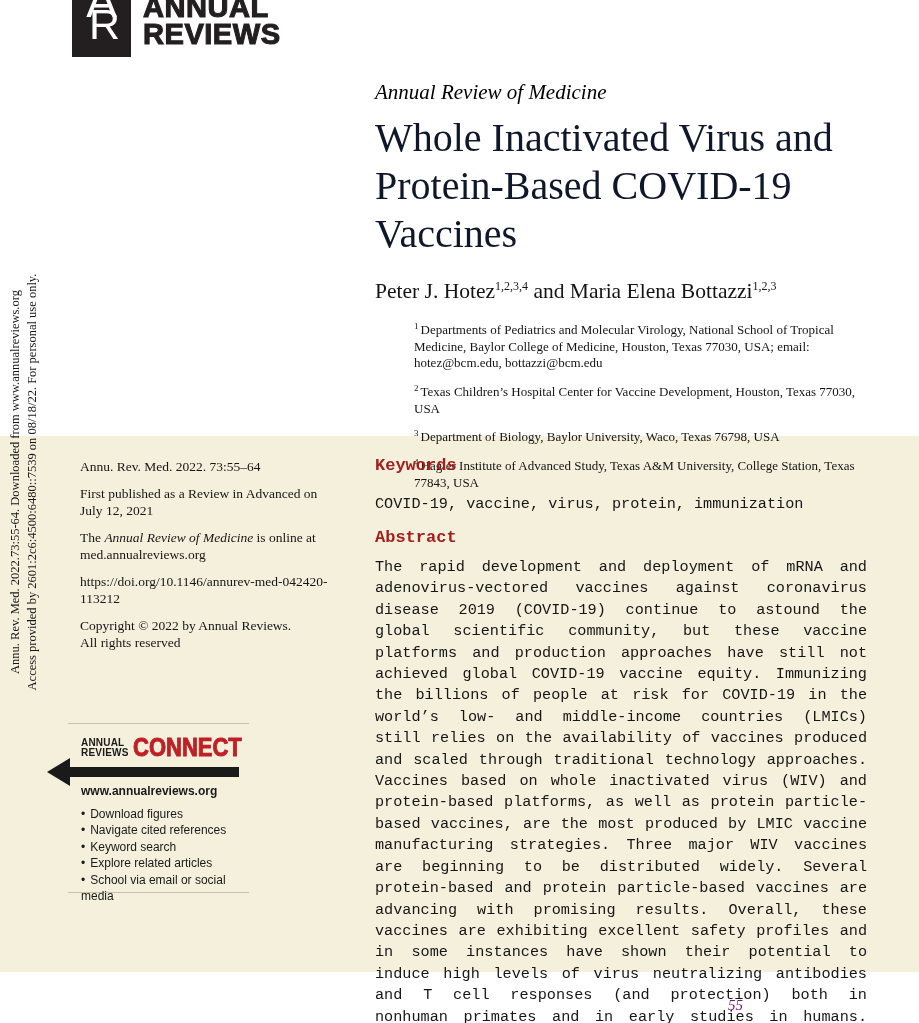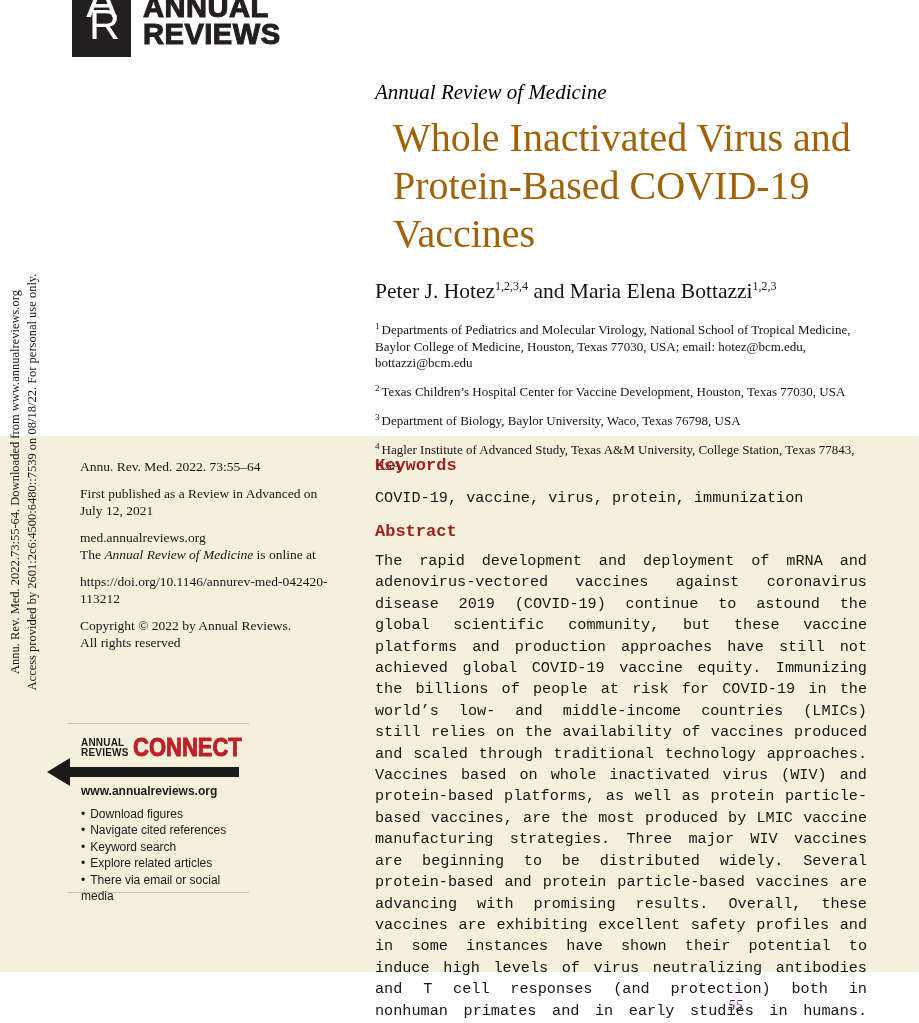--- a/index.html
+++ b/index.html
@@ -22,25 +22,25 @@
 
   
   .rotated-note {
     position:absolute; left:-211px; top:465px; width:470px; height:34px;
     transform:rotate(-90deg); font-size:12.5px; line-height:16.5px; text-align:center; color:#161616;
   }
 
   
   .article-head { position:absolute; left:375px; top:0; width:494px; }
   .journal-name { margin-top:80px; font-style:italic; font-size:21px; color:#000; }
-  .article-title { margin-top:9px; font-size:40px; line-height:48px; color:#a16207;margin-left:18px; }
+  .article-title { margin-top:9px; font-size:40px; line-height:48px; color:#0f172a; }
   .article-title div { white-space:nowrap; }
   .authors { margin-top:21px; font-size:21.5px; white-space:nowrap; color:#141414; }
   .authors sup { font-size:12px; }
-  .affils { margin-top:14px; }
+  .affils { margin-top:14px;margin-left:39px; }
   .affil { font-size:13px; line-height:16.5px; margin-bottom:8px; color:#141414; }
   .affil sup { font-size:9px; margin-right:2px; }
 
   
   .cite-col { position:absolute; left:80px; top:458px; width:278px; font-size:13.5px; line-height:17.5px; color:#161616; }
   .cite-col .block { margin-bottom:9px; }
   .italic { font-style:italic; }
 
   
   .connect-box { position:absolute; left:68px; top:723px; width:181px; height:168px;
@@ -56,21 +56,21 @@
   .arrow-shaft { position:absolute; left:20px; right:0; top:9px; height:10px; background:#1a1a1a; }
   .connect-url { position:absolute; left:13px; top:60px; font-family:"Liberation Sans", sans-serif;
     font-weight:700; font-size:12px; color:#1a1a1a; }
   .connect-bullets { position:absolute; left:13px; top:82px; font-family:"Liberation Sans", sans-serif;
     font-size:12px; line-height:16.4px; color:#1a1a1a; }
   .bullet-glyph { margin-right:5px; }
 
   
   .right-col { position:absolute; left:375px; top:456px; width:492px;font-family:Liberation Mono, monospace; }
   .sec-heading { font-size:17px; font-weight:700; color:#a31f1f; }
-  .keywords-text { margin-top:14px; font-size:15.2px; color:#161616; }
+  .keywords-text { margin-top:20px; font-size:15.2px; color:#161616; }
   .abstract-heading { margin-top:15px; }
   .abstract-text { margin-top:10px; font-size:15.2px; line-height:21.4px; text-align:justify; color:#161616; }
 
   .page-number { position:absolute; left:728px; top:997px; font-style:italic; font-size:15px; color:#701a75; }
 </style>
 </head>
 <body>
 
 <div class="page">
 
@@ -106,22 +106,22 @@
     </div>
   </div>
 
   <div class="cite-col">
     <div class="block">Annu. Rev. Med. 2022. 73:55–64</div>
     <div class="block">
       <div>First published as a Review in Advanced on</div>
       <div>July 12, 2021</div>
     </div>
     <div class="block">
+      <div><span>The </span><span class="italic">Annual Review of Medicine</span><span> is online at</span></div>
       <div>med.annualreviews.org</div>
-      <div><span>The </span><span class="italic">Annual Review of Medicine</span><span> is online at</span></div>
     </div>
     <div class="block">
       <div>https://doi.org/10.1146/annurev-med-042420-</div>
       <div>113212</div>
     </div>
     <div class="block">
       <div>Copyright © 2022 by Annual Reviews.</div>
       <div>All rights reserved</div>
     </div>
   </div>
@@ -137,21 +137,21 @@
     <div class="connect-arrow">
       <div class="arrow-head"></div>
       <div class="arrow-shaft"></div>
     </div>
     <div class="connect-url">www.annualreviews.org</div>
     <div class="connect-bullets">
       <div class="bullet-row"><span class="bullet-glyph">•</span><span>Download figures</span></div>
       <div class="bullet-row"><span class="bullet-glyph">•</span><span>Navigate cited references</span></div>
       <div class="bullet-row"><span class="bullet-glyph">•</span><span>Keyword search</span></div>
       <div class="bullet-row"><span class="bullet-glyph">•</span><span>Explore related articles</span></div>
-      <div class="bullet-row"><span class="bullet-glyph">•</span><span>There via email or social media</span></div>
+      <div class="bullet-row"><span class="bullet-glyph">•</span><span>School via email or social media</span></div>
     </div>
   </div>
 
   <div class="right-col">
     <div class="sec-heading">Keywords</div>
     <div class="keywords-text">COVID-19, vaccine, virus, protein, immunization</div>
     <div class="sec-heading abstract-heading">Abstract</div>
     <div class="abstract-text">The rapid development and deployment of mRNA and adenovirus-vectored vaccines against coronavirus disease 2019 (COVID-19) continue to astound the global scientific community, but these vaccine platforms and production approaches have still not achieved global COVID-19 vaccine equity. Immunizing the billions of people at risk for COVID-19 in the world’s low- and middle-income countries (LMICs) still relies on the availability of vaccines produced and scaled through traditional technology approaches. Vaccines based on whole inactivated virus (WIV) and protein-based platforms, as well as protein particle-based vaccines, are the most produced by LMIC vaccine manufacturing strategies. Three major WIV vaccines are beginning to be distributed widely. Several protein-based and protein particle-based vaccines are advancing with promising results. Overall, these vaccines are exhibiting excellent safety profiles and in some instances have shown their potential to induce high levels of virus neutralizing antibodies and T cell responses (and protection) both in nonhuman primates and in early studies in humans. There is an urgent need to continue accelerating these vaccines for LMICs in time to fully vaccinate these populations by the end of 2022 at the latest. Achieving these goals would also serve as an important reminder that we must continue to maintain expertise in producing multiple vaccine technologies, rather than relying on any individual platform.</div>
   </div>
 

